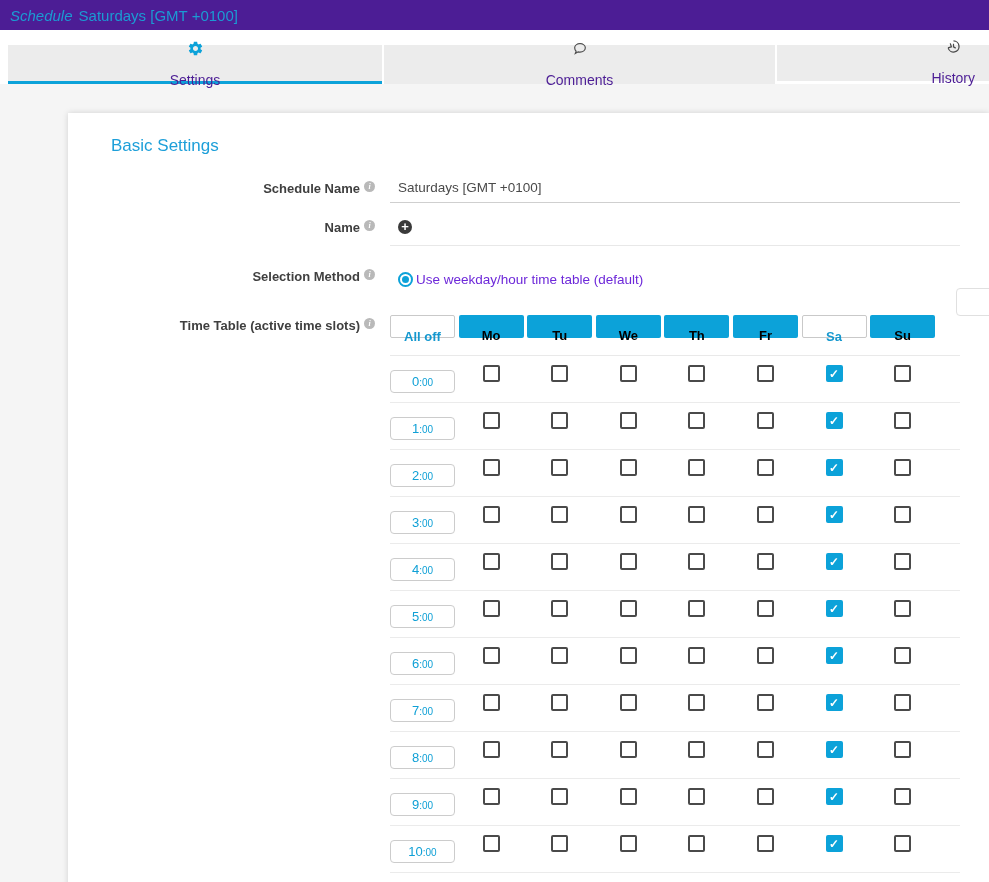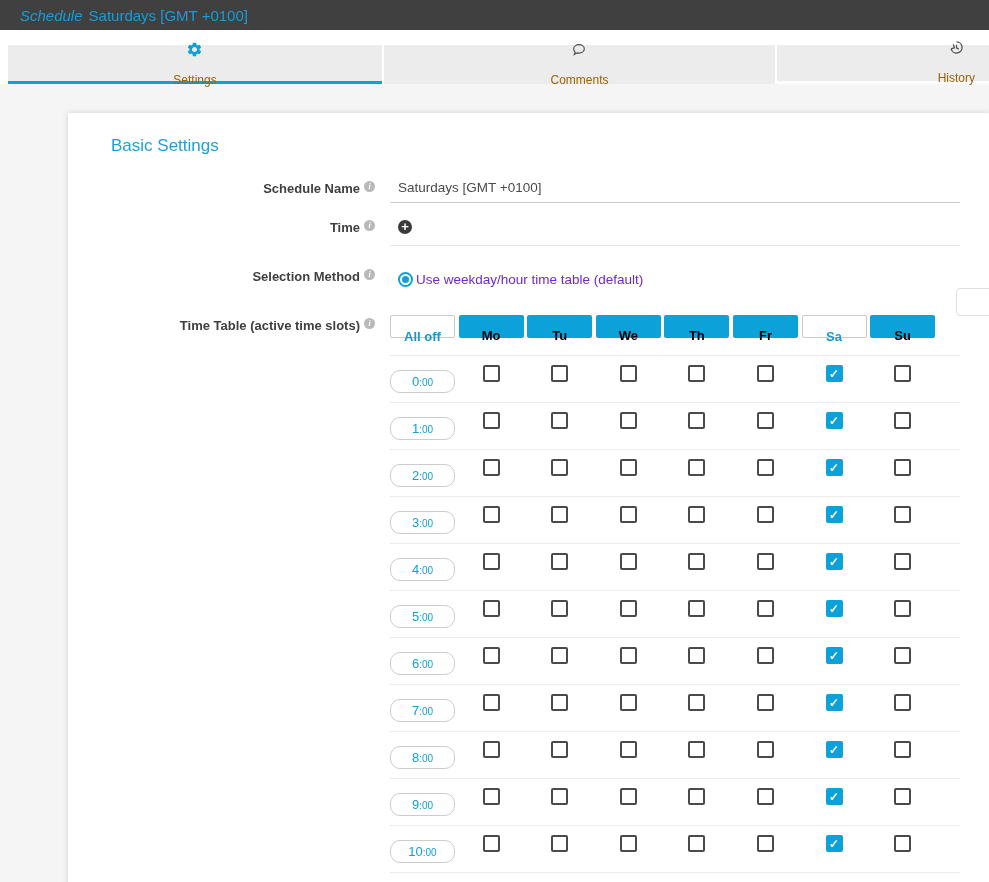--- a/index.html
+++ b/index.html
@@ -1,36 +1,36 @@
 <!DOCTYPE html>
 <html><head>
 <meta charset="utf-8">
 <style>
   html,body{margin:0;padding:0;background:#fff;}
   .page{width:989px;height:882px;overflow:hidden;position:relative;
         font-family:"Liberation Sans",sans-serif;background:#fff;}
 
   
-  .page-header{height:30px;background:#404040;display:flex;align-items:center;
-               padding:0 20px;box-sizing:border-box;}
+  .page-header{height:30px;background:#4c1d95;display:flex;align-items:center;
+               padding:0 10px;box-sizing:border-box;}
   .title-prefix{color:#1b9bd3;font-size:15px;font-style:italic;margin-right:6px;}
   .title-main{color:#1b9bd3;font-size:15px;}
 
   
   .tabs-gap{height:15px;background:#fff;}
   .tab-bar{display:flex;gap:2px;padding-left:8px;background:#fff;}
   .tab{background:#ececec;height:36px;border-bottom:3px solid transparent;
        display:flex;flex-direction:column;align-items:center;justify-content:center;
        cursor:pointer;box-sizing:content-box;}
   .tab.active{border-bottom-color:#0ca2d9;}
   .tab-settings{width:374px;}
   .tab-comments{width:391px;}
   .tab-history{flex:1;align-items:flex-end;padding-right:14px;box-sizing:border-box;}
   .tab-inner{display:flex;flex-direction:column;align-items:center;line-height:1;}
-  .tab-label{font-size:12px;color:#a16207;margin-top:16px;}
+  .tab-label{font-size:14px;color:#4c1d95;margin-top:16px;}
   .tab-icon{height:17px;display:block;}
 
   
   .main{background:#f5f5f5;height:798px;box-sizing:border-box;}
   .card{margin-left:68px;margin-top:0;position:relative;top:29px;width:921px;height:800px;
         background:#fff;box-shadow:0 0 6px rgba(0,0,0,.15);
         padding:23px 0 0 43px;box-sizing:border-box;}
   .section-title{color:#1d9fd9;font-size:17px;font-weight:normal;margin:0 0 22px 0;}
 
   .frow{display:grid;grid-template-columns:264px 1fr;column-gap:15px;}
@@ -64,21 +64,21 @@
   .radio-label{font-size:13.5px;color:#6d28d9;}
 
   
   .tt-grid{display:grid;grid-template-columns:repeat(8,65px);column-gap:3.6px;}
   .day-btn{height:23px;border:none;border-radius:2px;font-size:13px;font-weight:bold;
            font-family:"Liberation Sans",sans-serif;cursor:pointer;padding:9px;line-height:23px;}
   .day-btn.filled{background:#0ca2d9;color:#000000;}
   .day-btn.outline{background:#fff;color:#1598cf;border:1px solid #c9c9c9;box-sizing:border-box;}
   .tt-rows{width:570px;border-top:1px solid #e9e9e9;margin-top:17px;}
   .tt-row{height:47px;border-bottom:1px solid #ebebeb;box-sizing:border-box;}
-  .time-btn{margin-top:14px;height:23px;background:#fff;border:1px solid #ccc;border-radius:10px;
+  .time-btn{margin-top:14px;height:23px;background:#fff;border:1px solid #ccc;border-radius:4px;
             color:#0fa0d6;cursor:pointer;padding:0;box-sizing:border-box;
             font-family:"Liberation Sans",sans-serif;}
   .time-h{font-size:13px;}
   .time-m{font-size:10px;}
   .cb-cell{display:flex;justify-content:center;padding-top:9px;}
   .cbox{width:17px;height:17px;border:2px solid #4a4a4a;border-radius:2px;background:#fff;
         box-sizing:border-box;cursor:pointer;display:flex;align-items:center;justify-content:center;}
   .cbox.checked{background:#0ca2d9;border-color:#0ca2d9;color:#fff;font-size:12px;font-weight:bold;
         line-height:1;}
 
@@ -134,21 +134,21 @@
         <div class="flabel">
           <span>Schedule Name</span><span class="info-icon">i</span>
         </div>
         <div>
           <input class="text-input" type="text" value="Saturdays [GMT +0100]" style="">
         </div>
       </div>
 
       <div class="frow row-tags">
         <div class="flabel">
-          <span>Time</span><span class="info-icon">i</span>
+          <span>Name</span><span class="info-icon">i</span>
         </div>
         <div class="tags-area">
           <button class="plus-circle">+</button>
         </div>
       </div>
 
       <div class="frow row-method">
         <div class="flabel">
           <span>Selection Method</span><span class="info-icon">i</span>
         </div>

